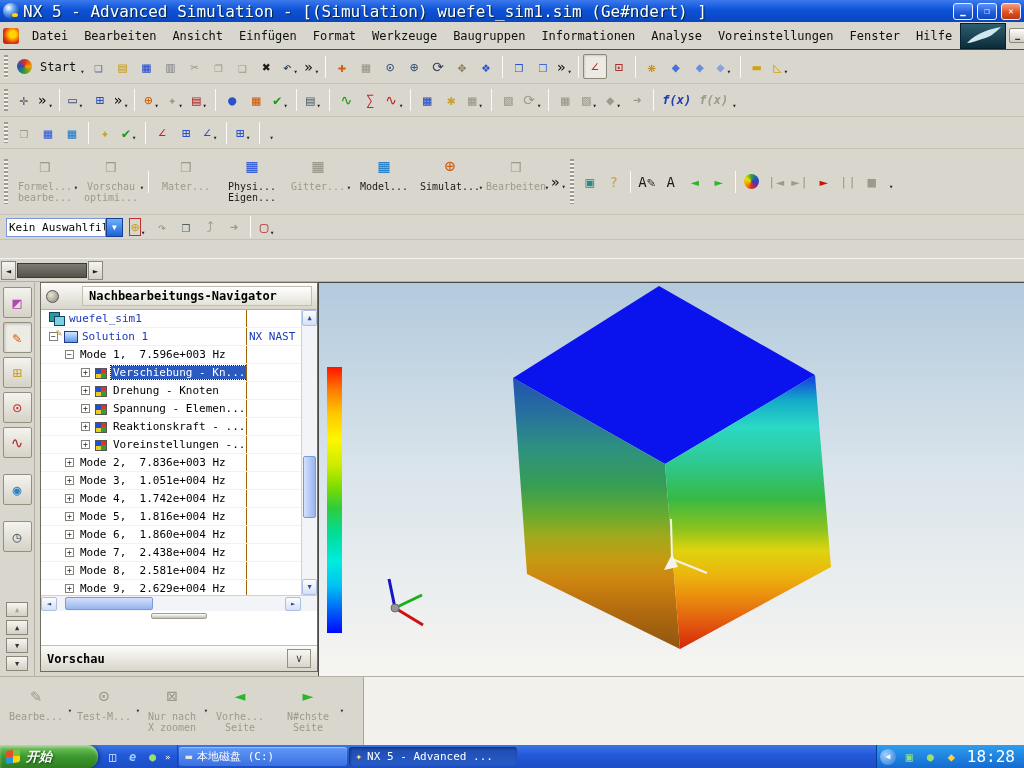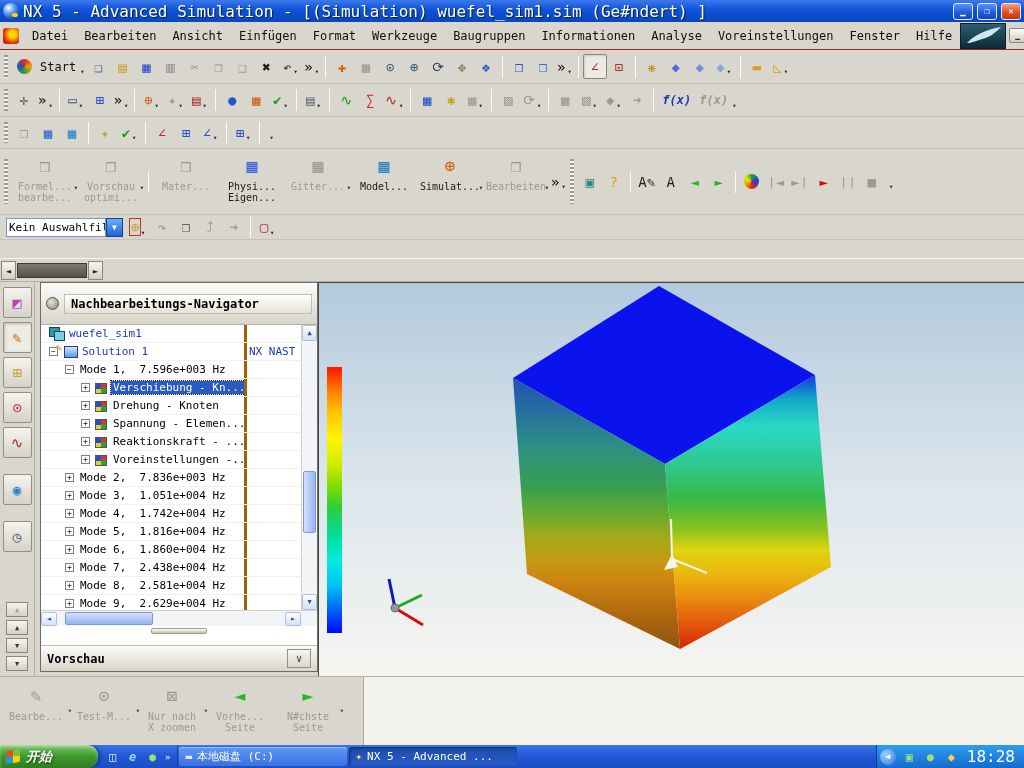--- a/index.html
+++ b/index.html
@@ -55,30 +55,30 @@
 
 .resbar{position:absolute;left:0;top:282px;width:35px;height:394px;background:#d9d6cd;border-right:1px solid #b4b0a3;display:flex;flex-direction:column;align-items:center;padding-top:5px;gap:4px;}
 .rtab{width:29px;height:31px;background:linear-gradient(#f4f3ee,#d5d2c7);border:1px solid #94907f;border-radius:2px;display:flex;align-items:center;justify-content:center;font-size:15px;flex:none;}
 .rtab.active{background:#ecebe4;box-shadow:inset 1px 1px 3px #00000033;}
 .rtab-gap{height:8px;flex:none;}
 .rscroll{margin-top:auto;display:flex;flex-direction:column;gap:3px;padding-bottom:5px;align-items:center;}
 .rsbtn{width:22px;height:15px;background:linear-gradient(#f6f5f1,#d3d0c5);border:1px solid #8a877b;font-size:7px;display:flex;align-items:center;justify-content:center;color:#333;}
 .rsbtn.dis{color:#aaa69a;}
 
 .navpanel{position:absolute;left:40px;top:282px;width:278px;height:390px;background:#fff;border:1px solid #6f6c62;display:flex;flex-direction:column;}
-.nav-header{height:42px;background:linear-gradient(#fcfcfa,#d8d5ca);border-bottom:1px solid #b4b0a3;display:flex;align-items:center;gap:5px;padding:0 5px;flex:none;}
+.nav-header{height:27px;background:linear-gradient(#fcfcfa,#d8d5ca);border-bottom:1px solid #b4b0a3;display:flex;align-items:center;gap:23px;padding:0 5px;flex:none;}
 .pinico{width:13px;height:13px;border-radius:50%;background:radial-gradient(circle at 35% 35%,#e8e4d4,#8a8678);border:1px solid #555;flex:none;}
 .nav-title{flex:1;font-weight:bold;font-size:12px;background:linear-gradient(#ffffff,#e4e2d8);border:1px solid #c2bfb2;padding:2px 6px;white-space:nowrap;overflow:hidden;}
 .nav-cols{height:20px;display:flex;background:#fff;border-bottom:1px solid #c6c3b6;font-size:11px;flex:none;}
 .col-name{flex:1;padding:2px 5px;border-right:1px solid #c6c3b6;}
 .col-desc{width:70px;padding:2px 4px;white-space:nowrap;overflow:hidden;}
 .treewrap{flex:none;height:285px;display:flex;position:relative;overflow:hidden;}
 .tree-rows{flex:1;overflow:hidden;}
 .tree-row{height:18px;display:flex;align-items:center;font-size:11px;white-space:pre;border-bottom:1px solid #f2f1ea;}
-.tr-name{flex:1;display:flex;align-items:center;overflow:hidden;height:100%;border-right:3px solid #a16207;}
+.tr-name{flex:1;display:flex;align-items:center;overflow:hidden;height:100%;border-right:1px solid #a16207;}
 .tr-desc{width:54px;height:100%;font-size:11px;color:#1a3ab8;overflow:hidden;padding:2px 0 0 2px;white-space:nowrap;}
 .exp{width:9px;height:9px;border:1px solid #848174;background:#fff;font-size:8px;line-height:7px;text-align:center;color:#222;margin-right:4px;flex:none;}
 .ti{width:15px;height:13px;margin-right:3px;position:relative;flex:none;}
 .ti-sim::before{content:"";position:absolute;left:0;top:0;width:9px;height:8px;background:#2a9a9a;border:1px solid #114466;}
 .ti-sim::after{content:"";position:absolute;left:5px;top:4px;width:9px;height:8px;background:#7ad0e0;border:1px solid #114466;}
 .ti-sol::before{content:"";position:absolute;left:2px;top:1px;width:12px;height:10px;background:linear-gradient(#d2e6ff,#5a9ae8);border:1px solid #223a88;}
 .ti-sol::after{content:"✎";position:absolute;left:-6px;top:-3px;font-size:10px;color:#c8880a;}
 .ti-res{width:12px;height:11px;margin:1px 4px 0 1px;background:conic-gradient(#e03030 0 25%,#30a030 0 50%,#e8d020 0 75%,#2050d0 0);border:1px solid #555;}
 .lbl-blue{color:#1a3ab8;}
 .tr-label{padding:0 2px;}

